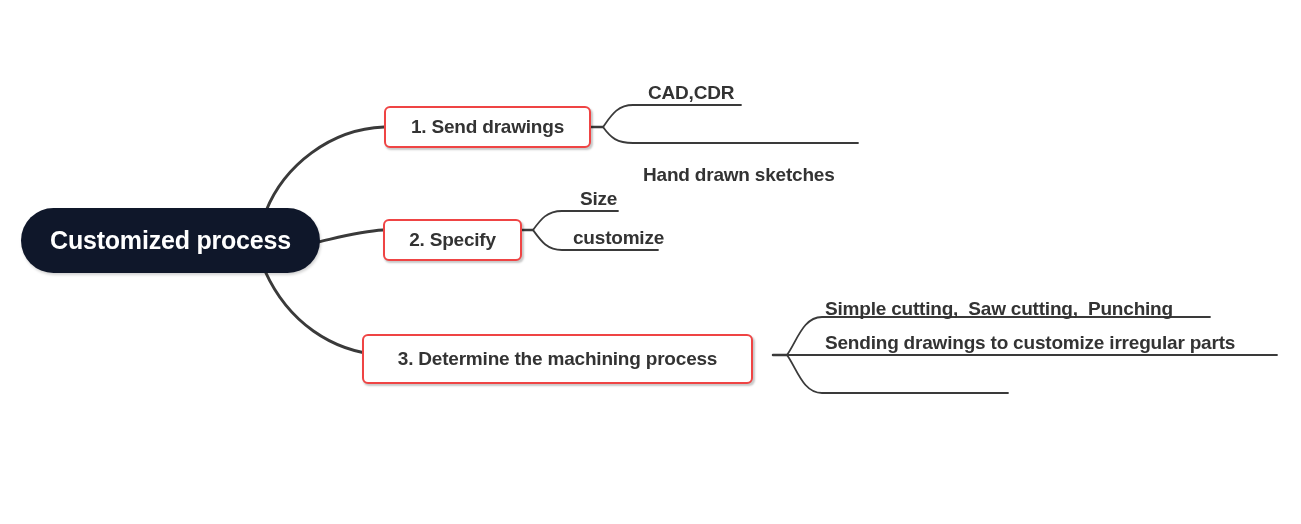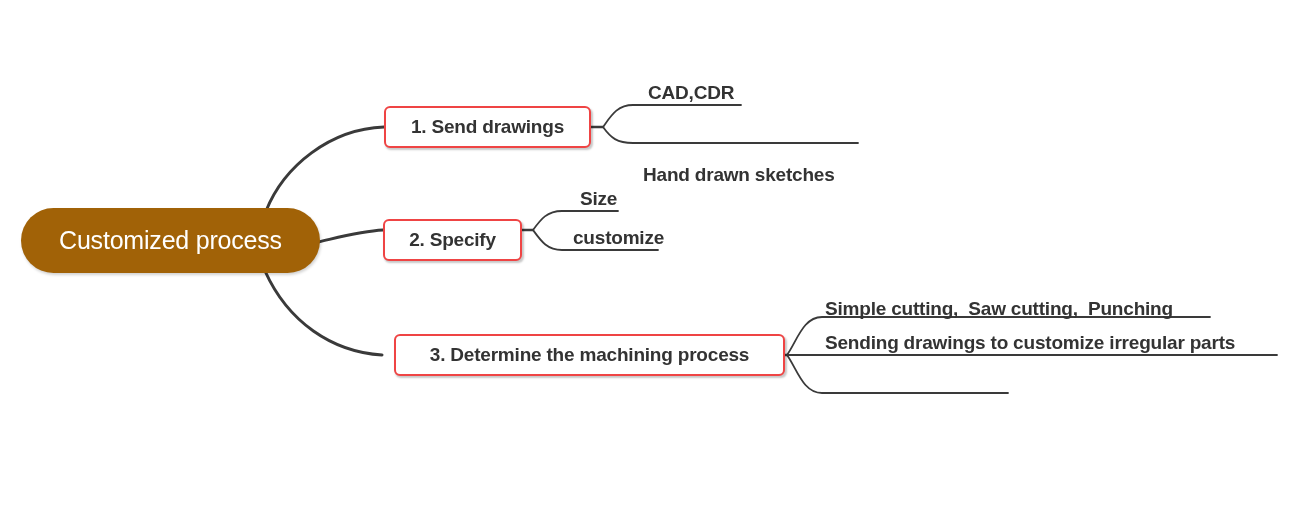--- a/index.html
+++ b/index.html
@@ -21,25 +21,25 @@
     left: 0;
     width: 1301px;
     height: 524px;
   }
   .root-node {
     position: absolute;
     left: 21px;
     top: 208px;
     width: 299px;
     height: 65px;
-    background: #a16207;
+    background: #0f172a;
     border-radius: 33px;
     color: #ffffff;
     font-size: 25px;
-    font-weight: normal;
+    font-weight: bold;
     letter-spacing: -0.2px;
     display: flex;
     align-items: center;
     justify-content: center;
     box-shadow: 1px 2px 3px rgba(0,0,0,0.18);
     cursor: default;
   }
   .branch-node {
     position: absolute;
     background: #ffffff;
@@ -51,21 +51,21 @@
     letter-spacing: -0.2px;
     display: flex;
     align-items: center;
     justify-content: center;
     box-shadow: 1.5px 2px 2px rgba(0,0,0,0.22);
     box-sizing: border-box;
     cursor: default;
   }
   #branch-1 { left: 384px; top: 106px; width: 207px; height: 42px; }
   #branch-2 { left: 383px; top: 219px; width: 139px; height: 42px; }
-  #branch-3 { left: 394px; top: 334px; width: 391px; height: 42px; }
+  #branch-3 { left: 362px; top: 334px; width: 391px; height: 50px; }
   .leaf-label {
     position: absolute;
     color: #333333;
     font-size: 19px;
     font-weight: bold;
     letter-spacing: -0.2px;
     line-height: 22px;
     white-space: pre;
     cursor: default;
   }

